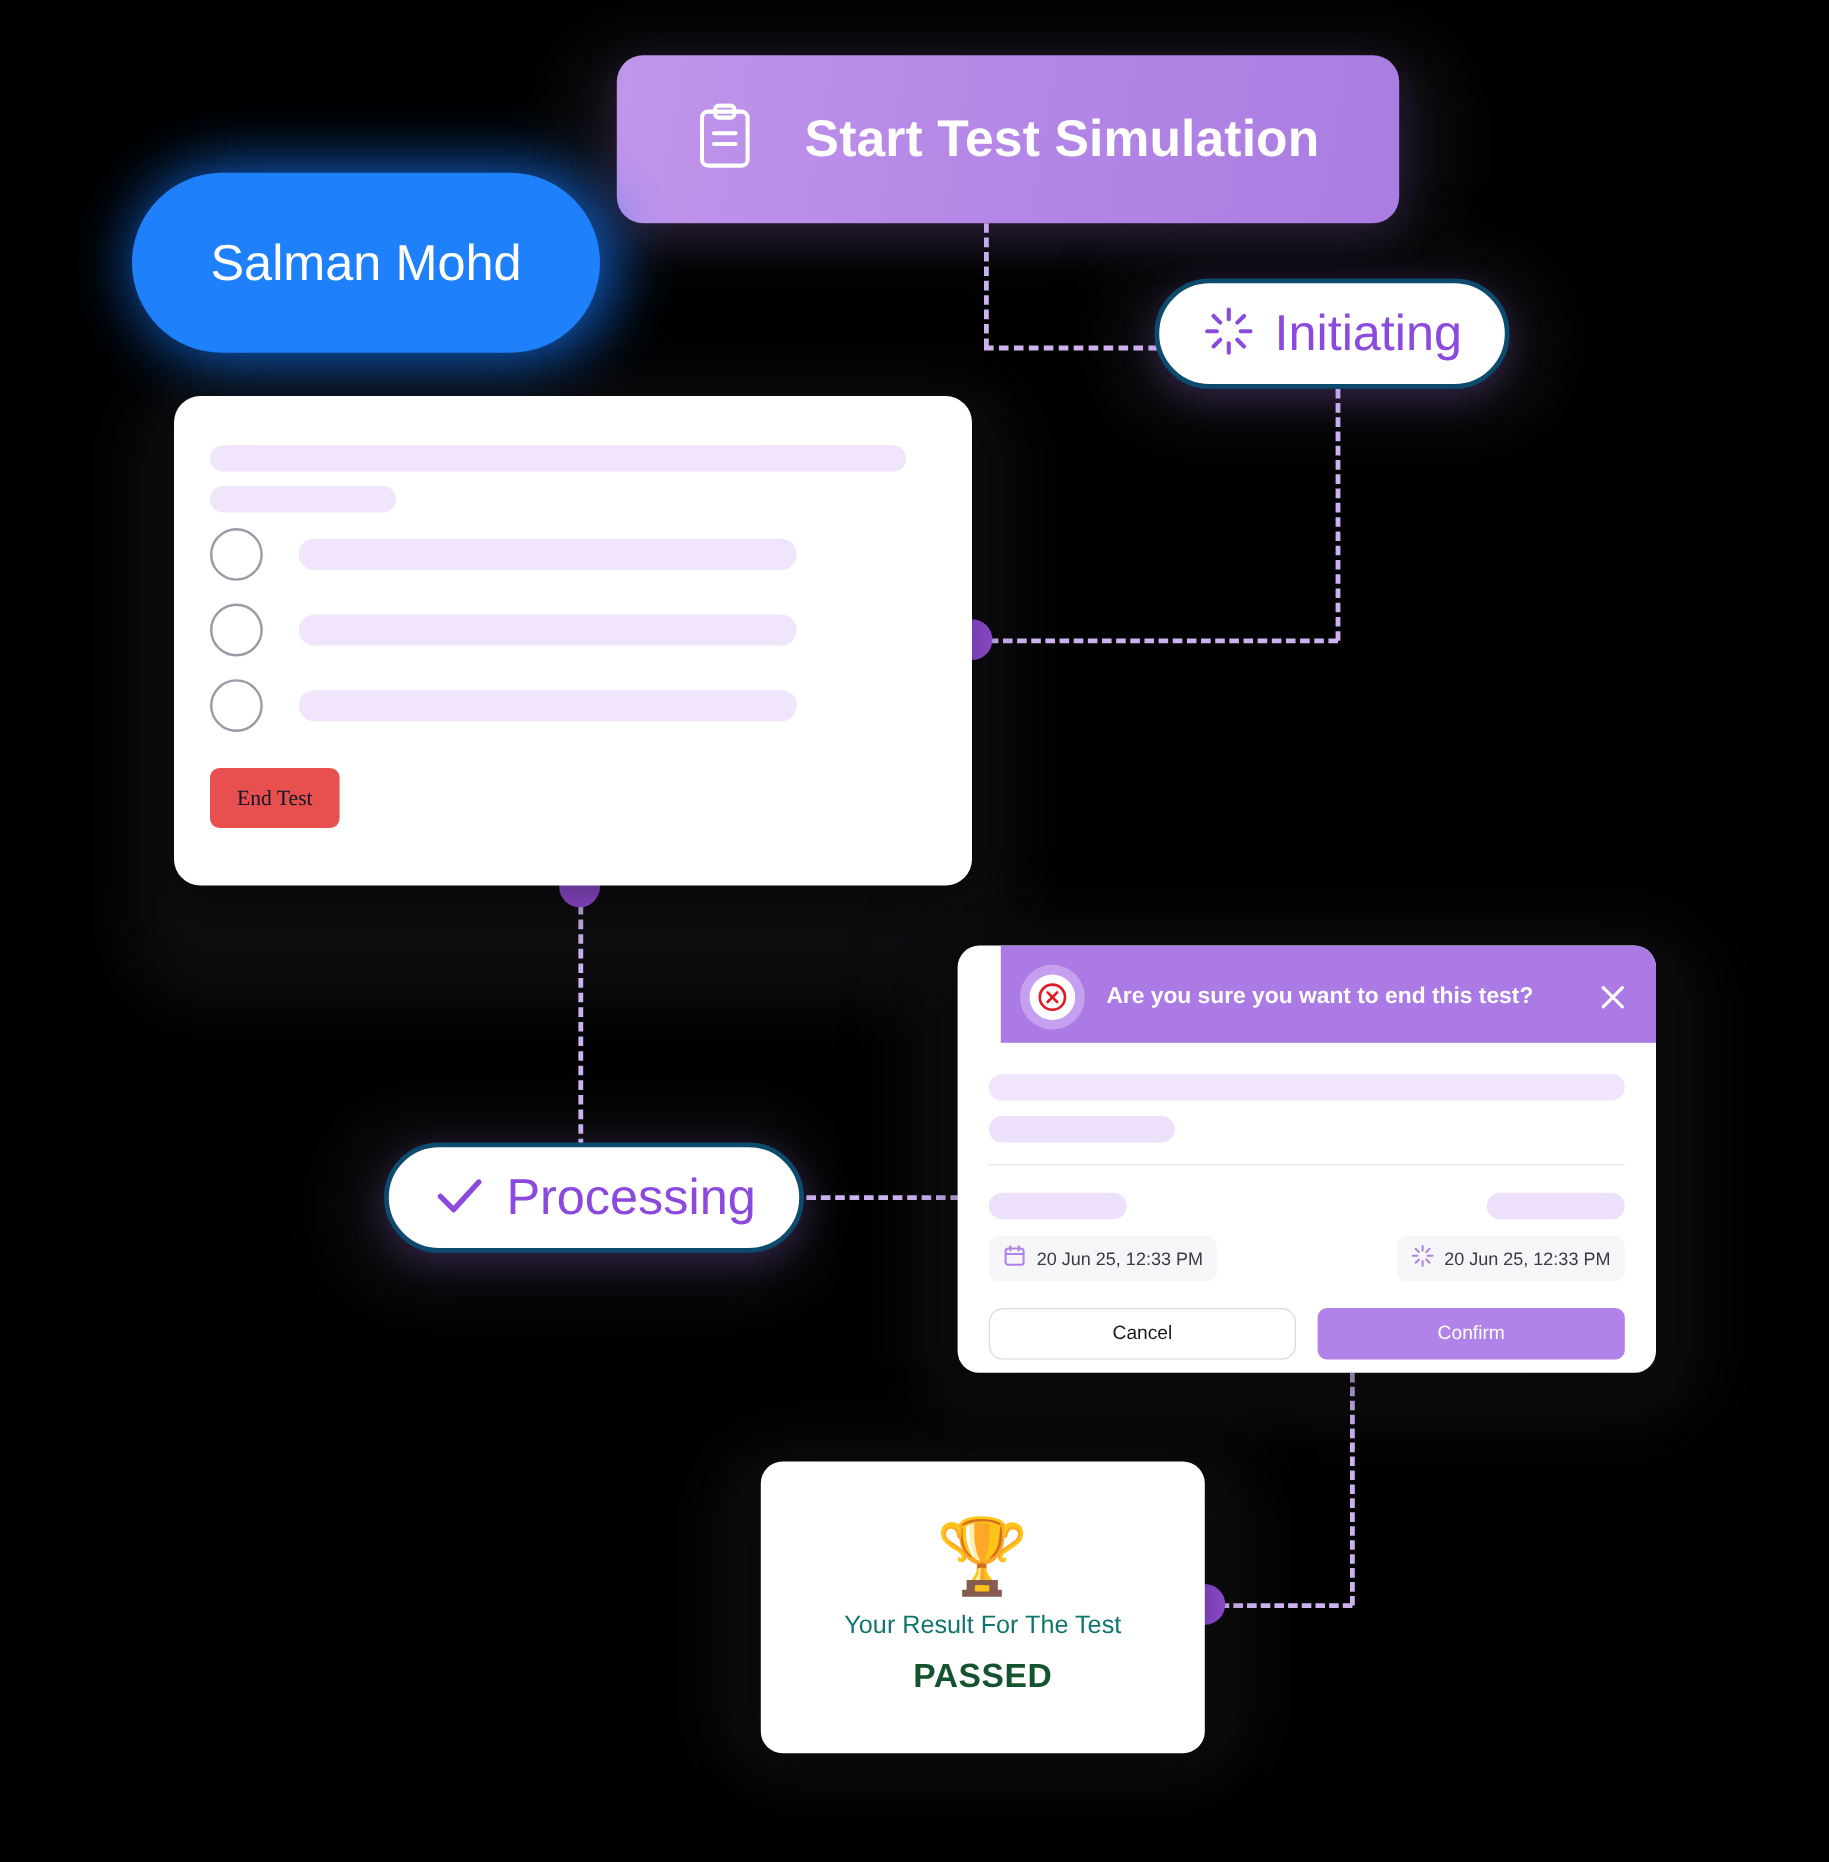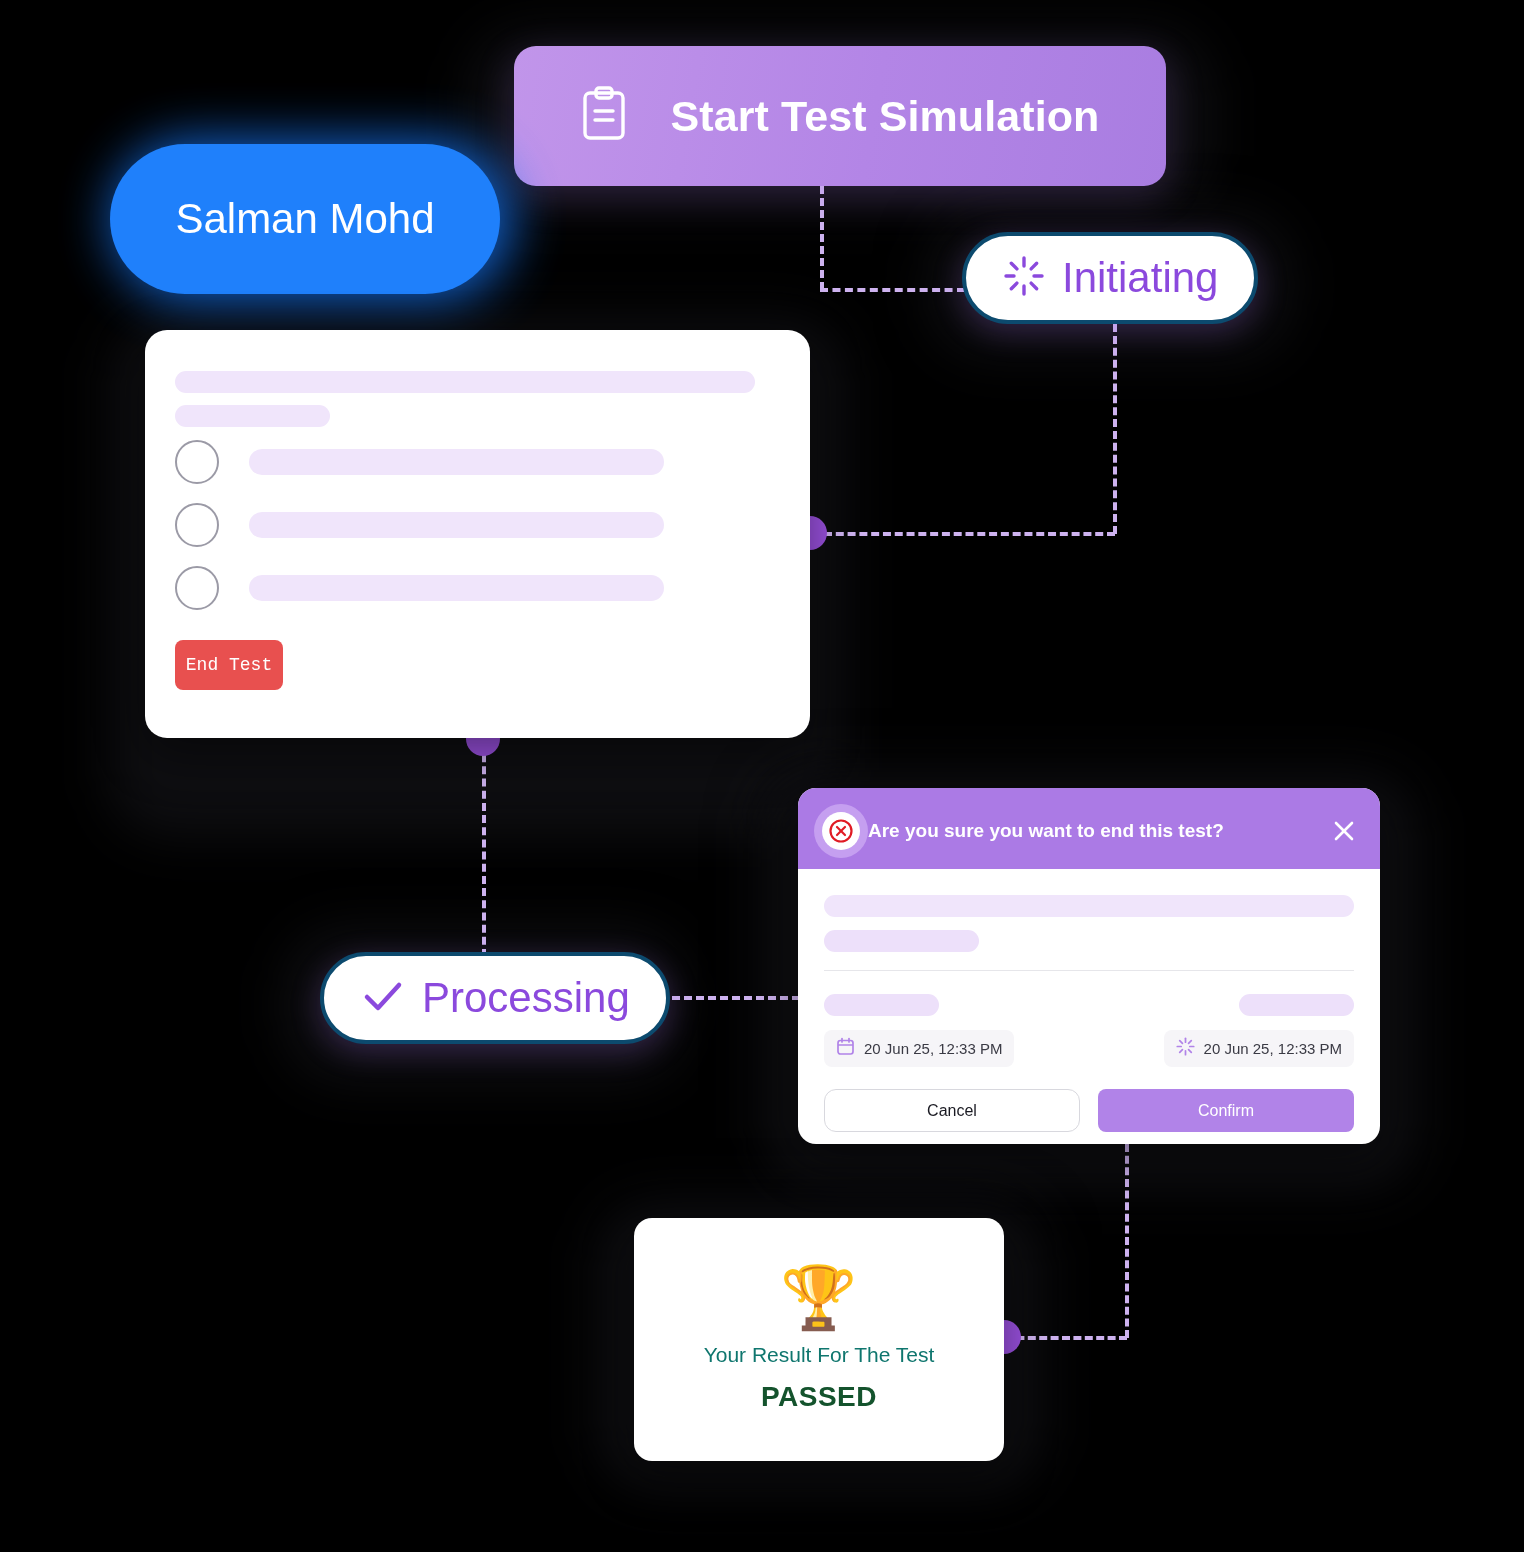--- a/index.html
+++ b/index.html
@@ -86,39 +86,39 @@
   .quiz-card .sk-title { position:absolute; left:30px; top:41px; width:580px; height:22px; }
   .quiz-card .sk-sub   { position:absolute; left:30px; top:75px; width:155px; height:22px; }
   .opt-row { position:absolute; left:30px; display:flex; align-items:center; gap:30px; }
   .radio {
     width:44px; height:44px; border-radius:50%;
     border:2.5px solid #9b9aa6; background:#fff; flex:0 0 auto; cursor:pointer;
   }
   .opt-bar { width:415px; height:26px; background:#f0e5fb; border-radius:13px; }
   .btn-row { position:absolute; left:30px; top:310px; display:flex; gap:21px; }
   .btn-end {
-    width:108px; height:50px; background:#e8504f; color:#ffffff; border:none;
-    border-radius:8px; font-size:18px; font-family:Liberation Mono, monospace;
+    width:108px; height:50px; background:#e8504f; color:#0f172a; border:none;
+    border-radius:8px; font-size:18px; font-family:Liberation Serif, serif;
     cursor:pointer;
   }
   .btn-next {
     width:227px; height:50px; background:#8c44d9; color:#fff; border:none;
     border-radius:8px; font-size:18px; font-family:"Liberation Sans",sans-serif;
     cursor:pointer;
   }
 
   
   .dialog {
     position:absolute; left:798px; top:788px; width:582px; height:356px;
     background:#ffffff; border-radius:18px; overflow:hidden;
     box-shadow:0 16px 50px rgba(0,0,0,.45);
   }
   .dlg-head {
     height:81px; background:#ab7ae5; display:flex; align-items:center;
-    padding:4px 22px 0 16px; 
+    padding:4px 22px 0 16px; gap:18px;margin-left:36px;
   }
   .dlg-icon-halo {
     width:54px; height:54px; border-radius:50%; background:#c59ff0;
     display:flex; align-items:center; justify-content:center; flex:0 0 auto;
   }
   .dlg-icon-inner {
     width:38px; height:38px; border-radius:50%; background:#ffffff;
     display:flex; align-items:center; justify-content:center;
   }
   .dlg-title { color:#ffffff; font-size:19px; font-weight:700; flex:1; white-space:nowrap; }

